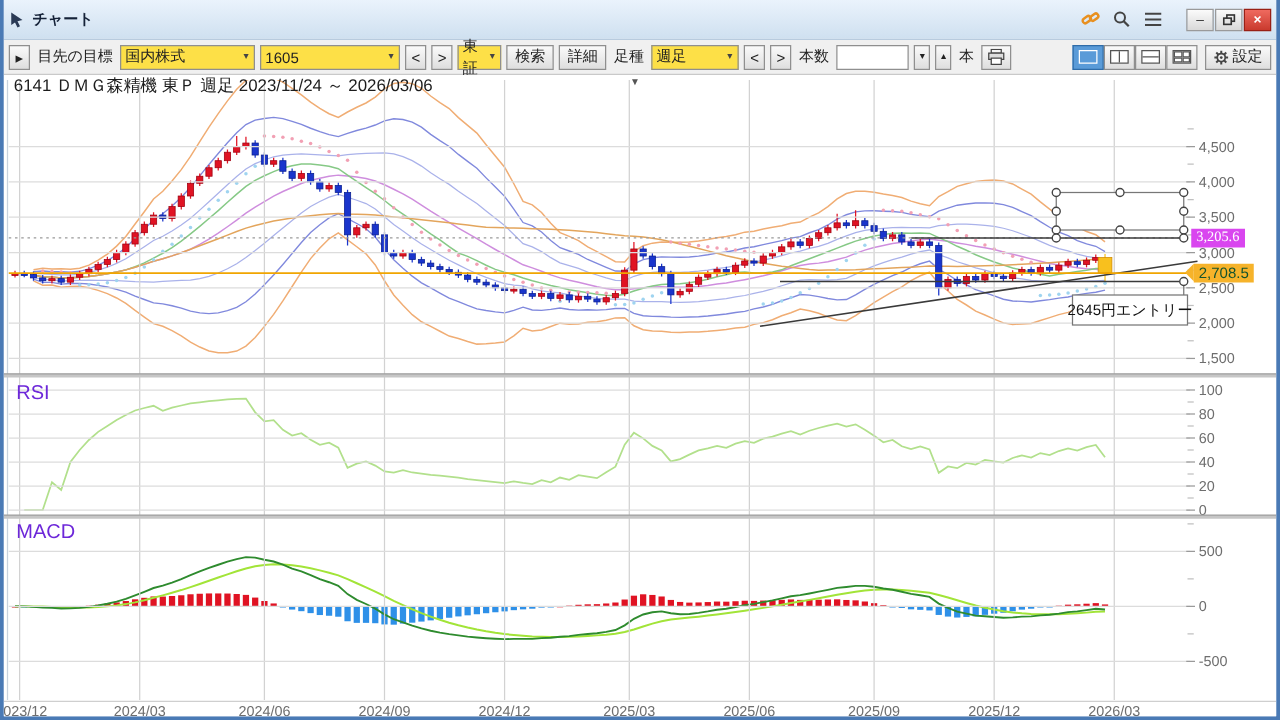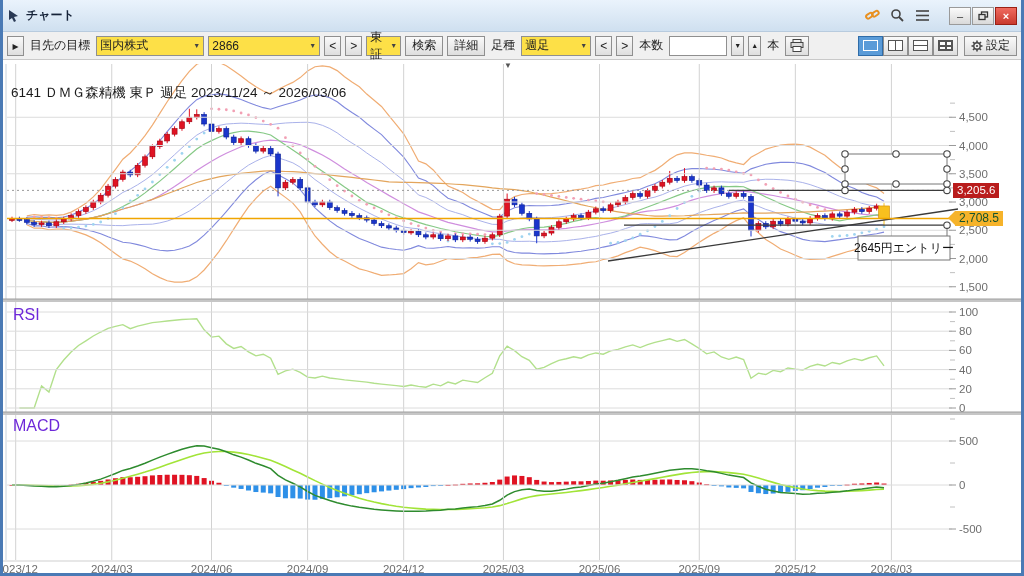--- a/index.html
+++ b/index.html
@@ -34,27 +34,27 @@
   .lb-ico.cols>div{flex:1;border-right:1.5px solid #555;}
   .lb-ico.cols>div:last-child{border-right:none;}
   .lb-ico.rows{flex-direction:column;}
   .lb-ico.rows>div{flex:1;border-bottom:1.5px solid #555;}
   .lb-ico.rows>div:last-child{border-bottom:none;}
   .lb-ico.grid{flex-wrap:wrap;}
   .lb-ico.grid>div{width:50%;height:50%;border:0.75px solid #555;}
   .rightgroup{margin-left:auto;display:flex;gap:0;align-items:center;}
   
   .chart-area{position:relative;width:1018px;height:521px;background:#fff;}
-  .chart-title{position:absolute;left:8px;top:24px;font-size:13.5px;color:#1c1c1c;}
+  .chart-title{position:absolute;left:8px;top:0;font-size:13.5px;color:#1c1c1c;}
   .pane-label{position:absolute;font-size:16px;color:#6d28d9;}
   .splitter-grip{position:absolute;left:501px;top:1px;font-size:8px;color:#555;}
   .anno-text{position:absolute;font-size:12px;color:#111;display:flex;align-items:center;
     justify-content:center;white-space:nowrap;}
   .tag{position:absolute;font-size:11.5px;padding:0 4px;height:15px;line-height:15px;}
-  .tag-black{background:#b91c1c;color:#fff;}
+  .tag-black{background:#d946ef;color:#fff;font-family:Liberation Serif, serif;}
   .tag-orange{background:#f6b32a;color:#14532d;font-size:12px;}
   .tag-orange::before{content:"";position:absolute;left:-7px;top:0;
     border-top:7.5px solid transparent;border-bottom:7.5px solid transparent;border-right:7px solid #f6b32a;}
   svg text{font-family:"Liberation Sans","DejaVu Sans",sans-serif;}
 </style>
 </head>
 <body>
 
 <div class="window">
 
@@ -97,21 +97,21 @@
   </div>
 
   <div class="toolbar">
     <div class="tbtn narrow">▸</div>
     <span class="tlabel">目先の目標</span>
     <div class="tsel" style="width:108px">
       <span>国内株式</span>
         <span class="arr">▼</span>
     </div>
     <div class="tsel" style="width:112px">
-      <span>2866</span>
+      <span>1605</span>
         <span class="arr">▼</span>
     </div>
     <div class="tbtn narrow">&lt;</div>
     <div class="tbtn narrow">&gt;</div>
     <div class="tsel" style="width:35px">
       <span>東証</span>
         <span class="arr">▼</span>
     </div>
     <div class="tbtn">検索</div>
     <div class="tbtn">詳細</div>

